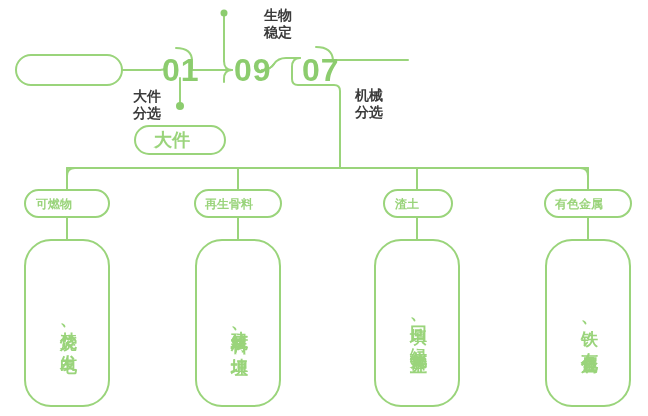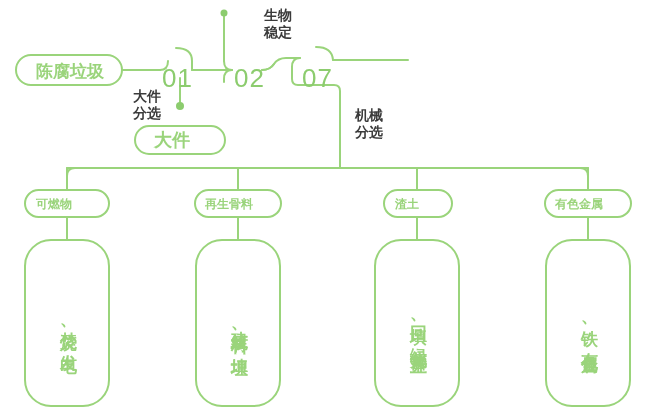--- a/index.html
+++ b/index.html
@@ -17,25 +17,24 @@
     color:#3b3b3b;
     font-size:14px;
     line-height:17px;
     font-weight:bold;
     white-space:pre-line;
     letter-spacing:0px;
   }
   .num{
     position:absolute;
     color:#8ccc6e;
-    font-size:26px;
+    font-size:32px;
     line-height:30px;
-    font-weight:400;
+    font-weight:700;
     letter-spacing:1px;
-    margin-top:8px;
   }
   .pilltext{
     position:absolute;
     color:#9ad47b;
     font-size:17px;
     line-height:17px;
     font-weight:bold;
     white-space:nowrap;
   }
   .pilltext.small{font-size:12px;}
@@ -105,35 +104,34 @@
       <rect x="196" y="240" width="84" height="166" rx="26" ry="26"></rect>
       <rect x="375" y="240" width="84" height="166" rx="26" ry="26"></rect>
       <rect x="546" y="240" width="84" height="166" rx="26" ry="26"></rect>
 
       <path d="M180 78 v26"></path>
       <circle cx="180" cy="106" r="4" fill="#8ccc6e" stroke="none"></circle>
       <rect x="135" y="126" width="90" height="28" rx="14" ry="14"></rect>
     </g>
   </svg>
 
-  <div class="pilltext" style="left:36px;top:63px;">陈腐垃圾</div>
 
   <div class="num" style="left:162px;top:55px;">01</div>
 
-  <div class="num" style="left:234px;top:55px;">02</div>
+  <div class="num" style="left:234px;top:55px;">09</div>
 
   <div class="num" style="left:302px;top:55px;">07</div>
 
   <div class="lbl" style="left:133px;top:88px;text-align:left;">大件
 分选</div>
 
   <div class="lbl" style="left:264px;top:7px;text-align:left;">生物
 稳定</div>
 
-  <div class="lbl" style="left:355px;top:87px;text-align:left;margin-top:20px;">机械
+  <div class="lbl" style="left:355px;top:87px;text-align:left;">机械
 分选</div>
 
   <div class="pilltext" style="left:154px;top:132px;font-size:18px;">大件</div>
 
   <div class="pilltext small" style="left:36px;top:196px;">可燃物</div>
 
   <div class="pilltext small" style="left:205px;top:196px;text-align:center;">再生骨料</div>
 
   <div class="pilltext small" style="left:395px;top:196px;">渣土</div>
 

